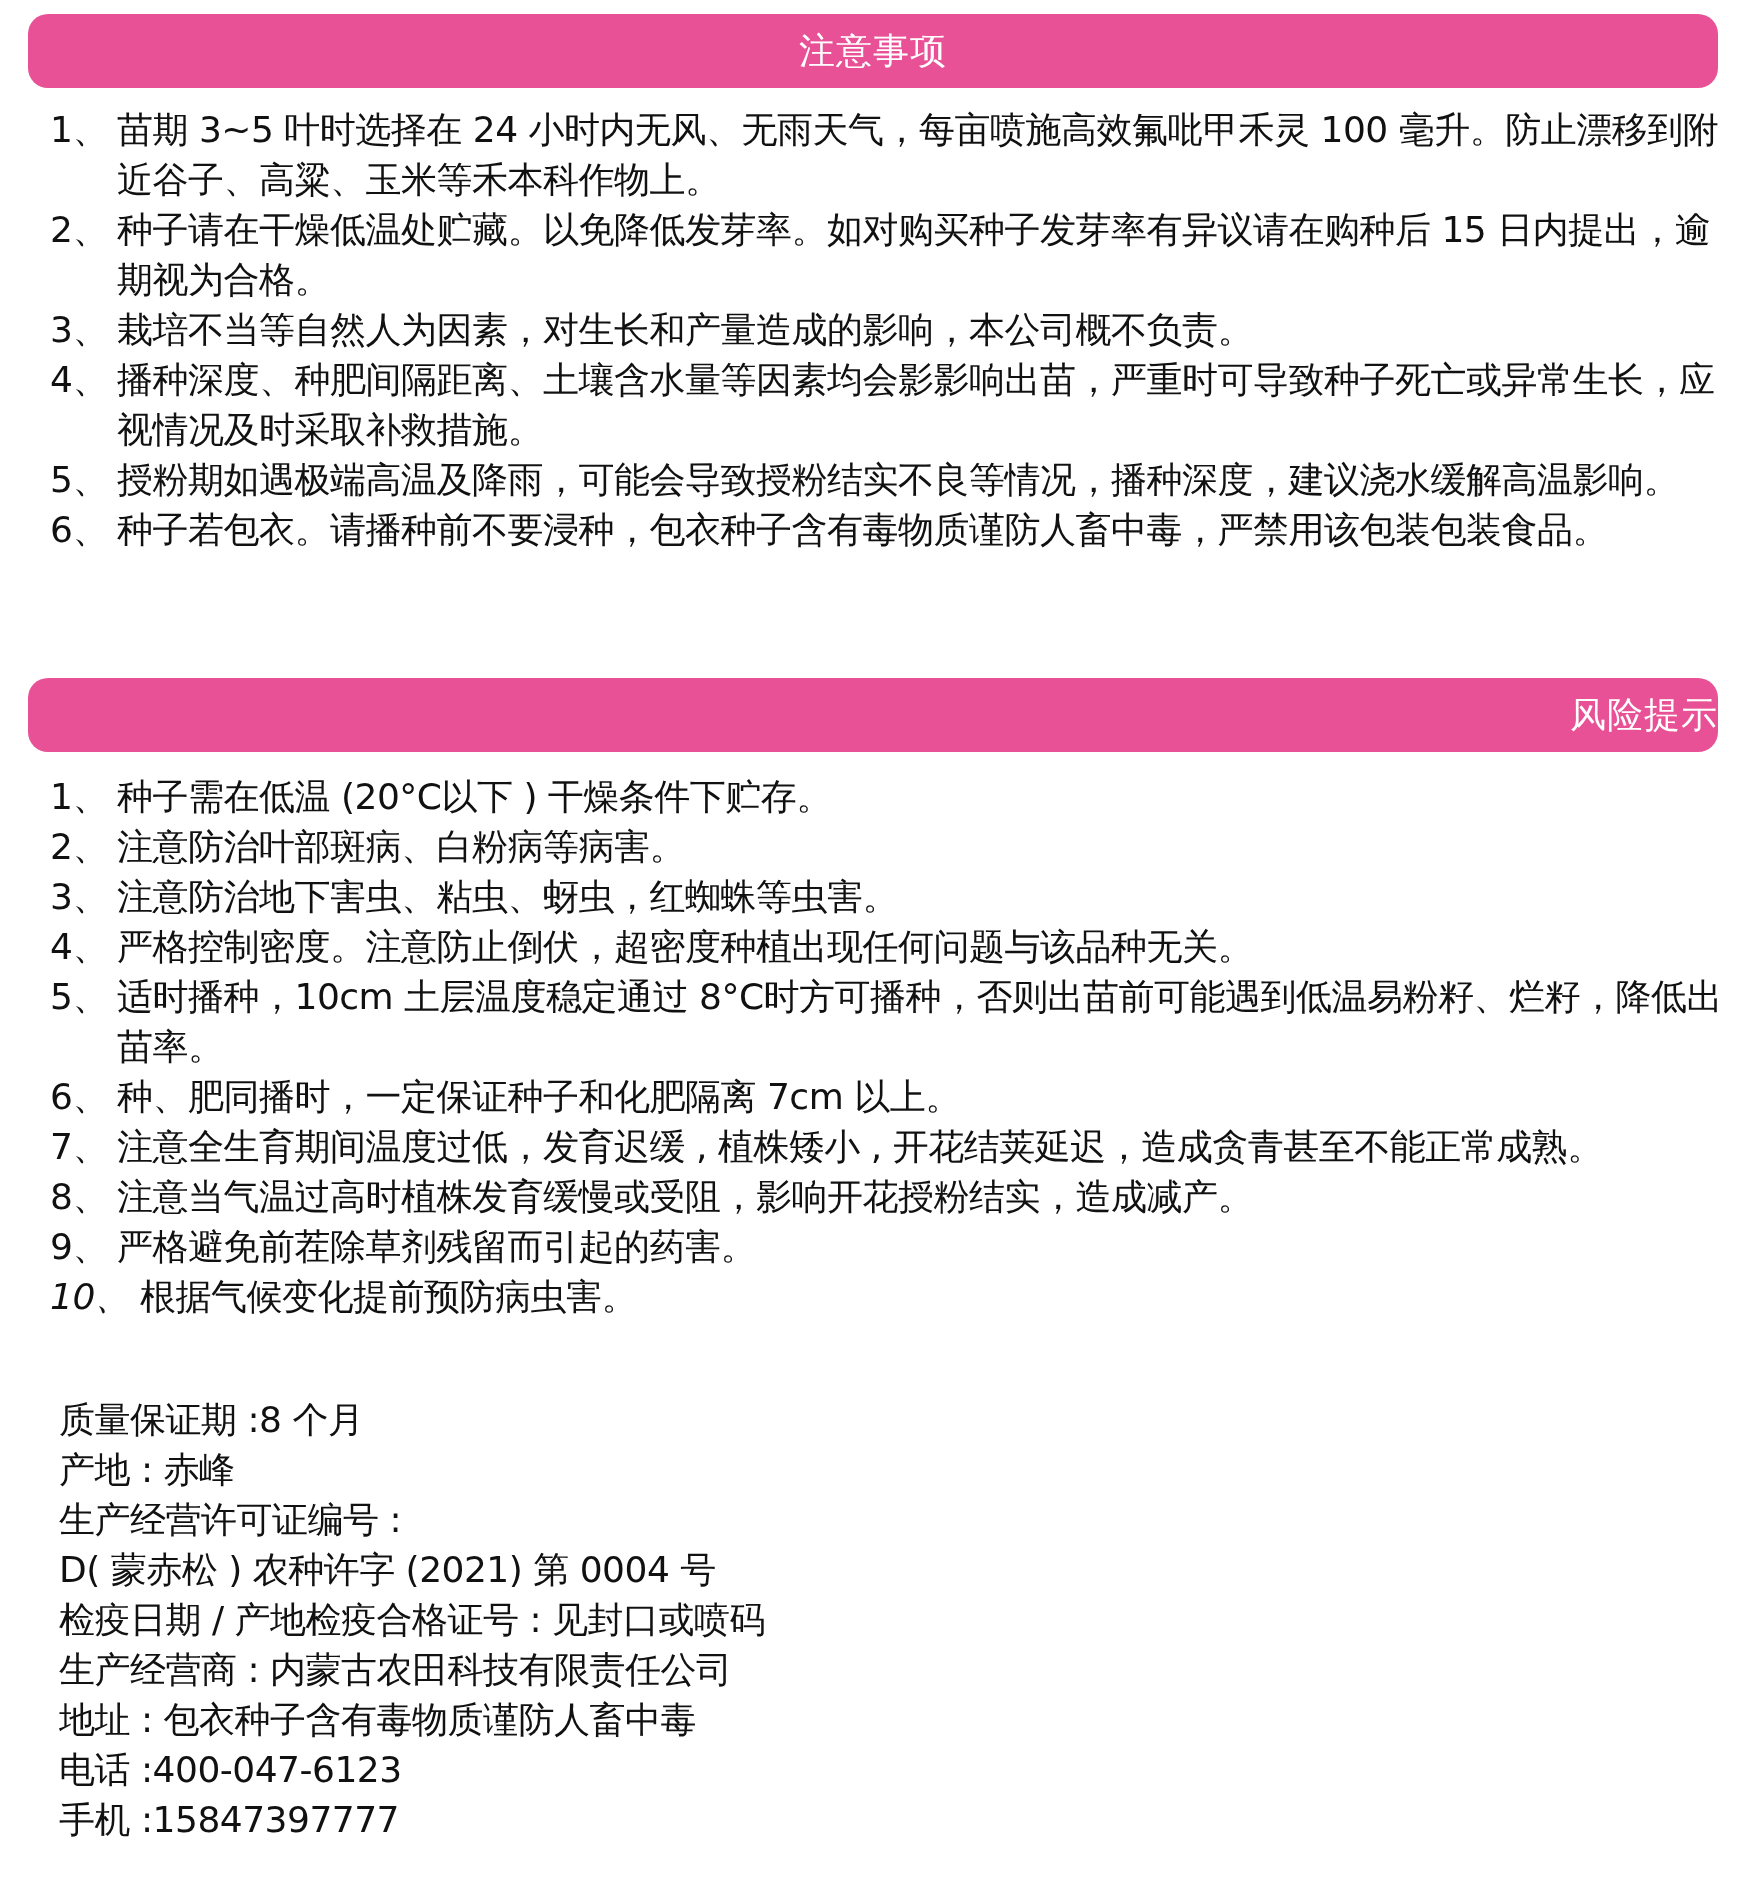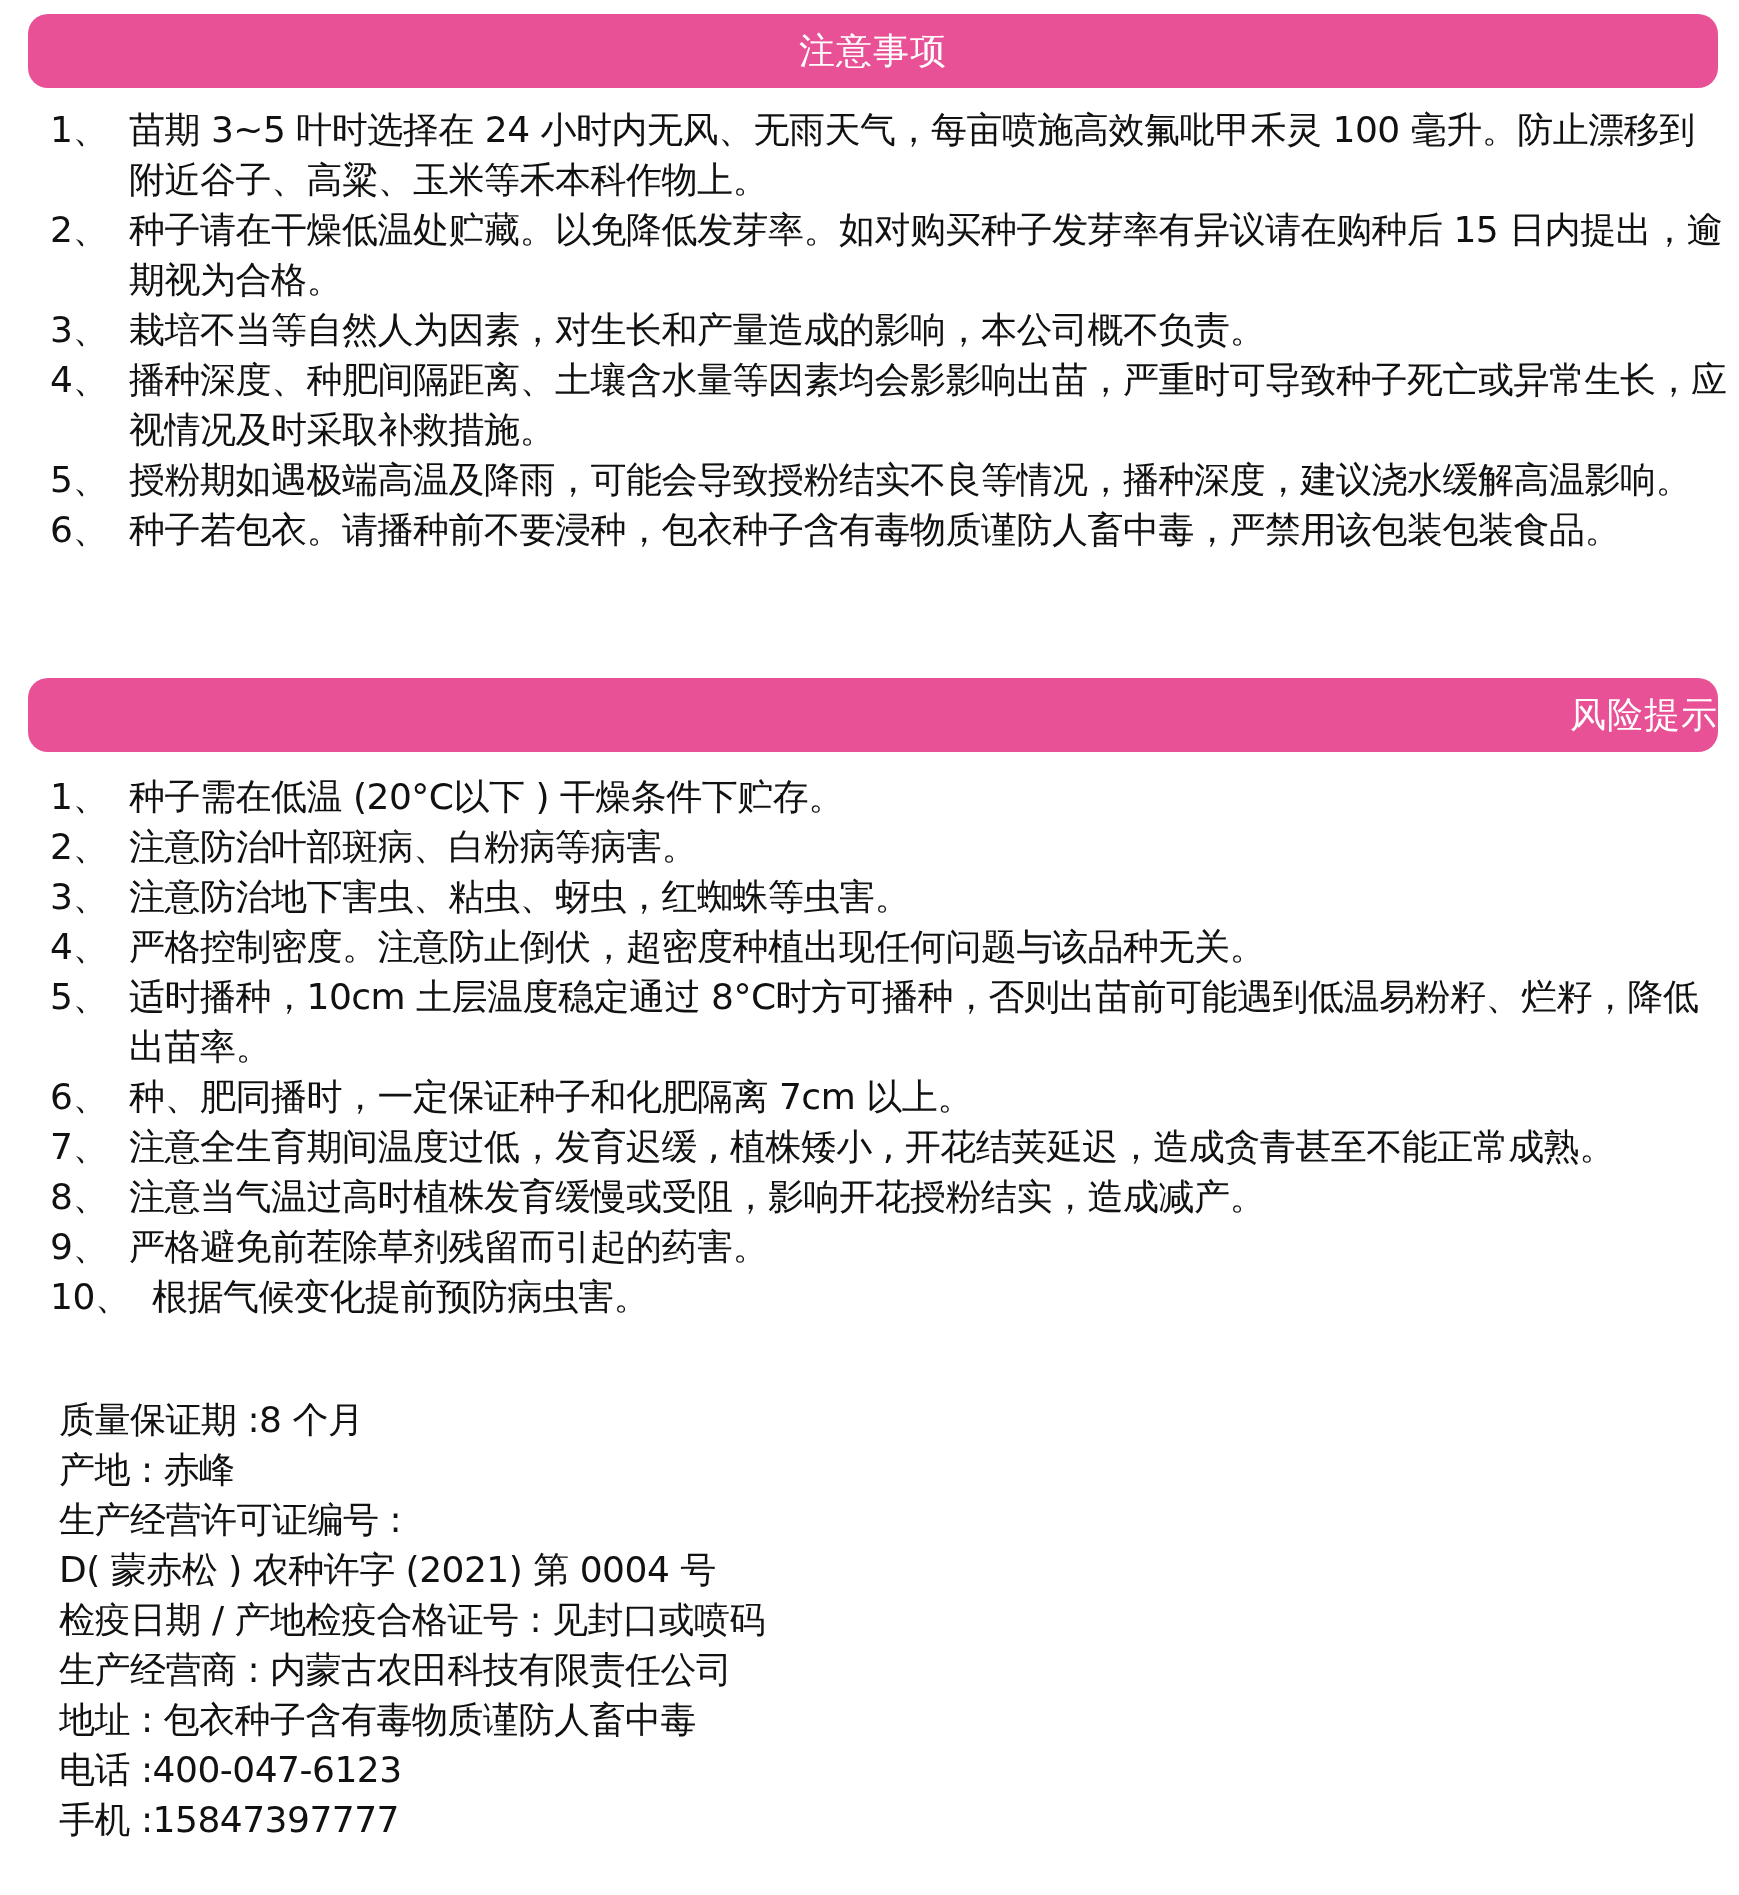--- a/index.html
+++ b/index.html
@@ -49,24 +49,23 @@
       font-size: 36px;
       line-height: 50px;
       letter-spacing: -0.5px;
     }
     .item .num {
       flex: 0 0 auto;
       white-space: nowrap;
     }
     .item .txt {
       flex: 1 1 auto;
-      margin-left: 12px;
     }
     .item.single .num { min-width: 67px; }
-    .item.double .num { min-width: 90px; }
+    .item.double .num { min-width: 90px; font-style: italic; }
 
     .info {
       position: absolute;
       left: 50px;
       top: 1395px;
       margin: 0;
       padding: 0;
       list-style: none;
     }
     .info li {

